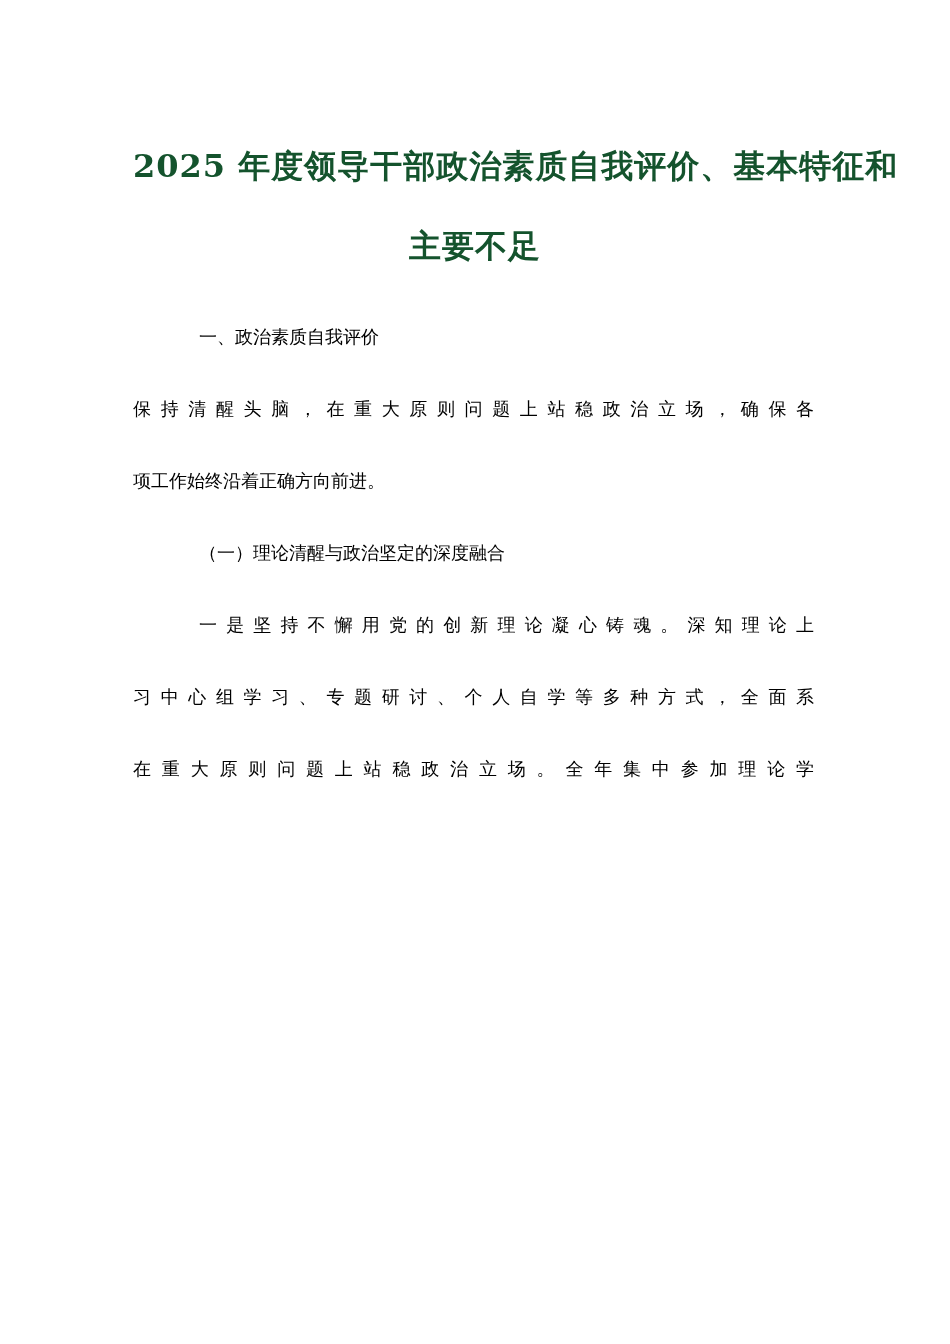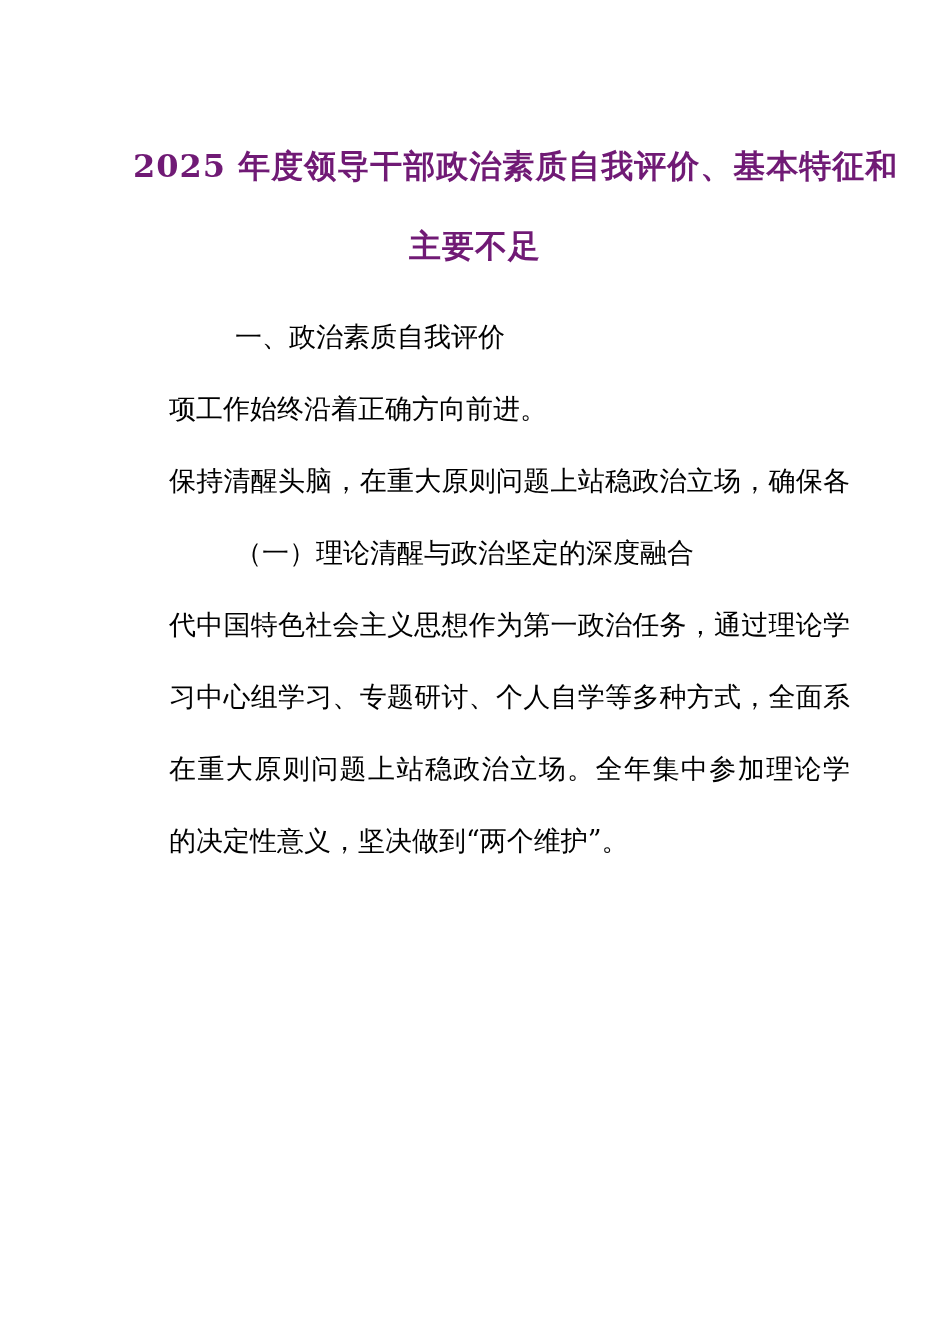--- a/index.html
+++ b/index.html
@@ -19,34 +19,33 @@
   .doc-title {
     position: absolute;
     top: 126px;
     left: 133px;
     width: 684px;
     text-align: center;
     font-size: 32px;
     font-weight: bold;
     line-height: 80px;
     letter-spacing: 1px;
-    color: #701a75;
+    color: #14532d;
   }
   .title-line {
     height: 80px;
     white-space: nowrap;
   }
   .doc-body {
     position: absolute;
     top: 301px;
     left: 133px;
     width: 681px;
-    font-size: 27px;
+    font-size: 18px;
     color: #000000;
-    margin-left: 36px;
   }
   .line {
     height: 72px;
     line-height: 72px;
   }
   .line.justify {
     text-align: justify;
     text-align-last: justify;
     text-justify: inter-character;
   }
@@ -59,22 +58,21 @@
 
 <div class="page">
 
   <div class="doc-title">
     <div class="title-line">2025 年度领导干部政治素质自我评价、基本特征和</div>
     <div class="title-line">主要不足</div>
   </div>
 
   <div class="doc-body">
     <div class="line indent">一、政治素质自我评价</div>
+    <div class="line justify">保持清醒头脑，在重大原则问题上站稳政治立场，确保各</div>
     <div class="line">项工作始终沿着正确方向前进。</div>
-    <div class="line justify">保持清醒头脑，在重大原则问题上站稳政治立场，确保各</div>
     <div class="line indent">（一）理论清醒与政治坚定的深度融合</div>
-    <div class="line justify">代中国特色社会主义思想作为第一政治任务，通过理论学</div>
+    <div class="line indent justify">一是坚持不懈用党的创新理论凝心铸魂。深知理论上</div>
     <div class="line justify">习中心组学习、专题研讨、个人自学等多种方式，全面系</div>
     <div class="line justify">在重大原则问题上站稳政治立场。全年集中参加理论学</div>
-    <div class="line">的决定性意义，坚决做到“两个维护”。</div>
   </div>
 
 </div>
 
 </body></html>

